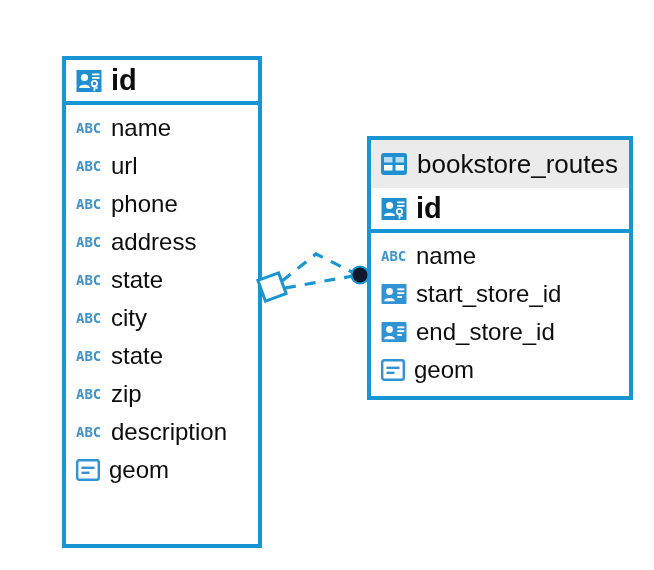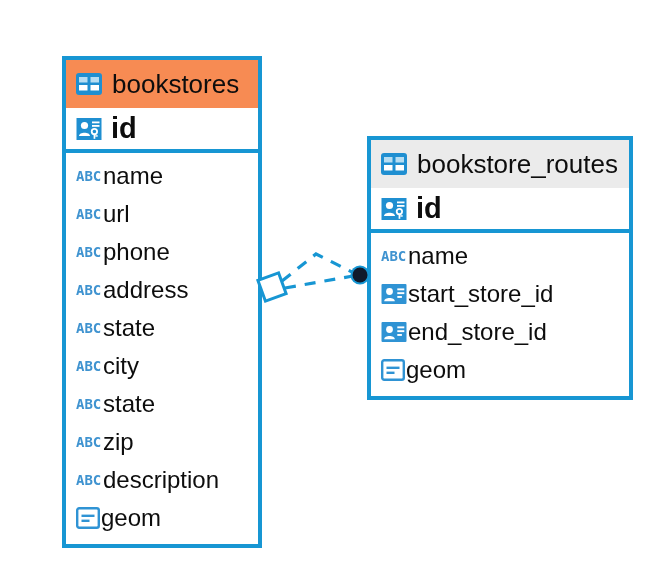--- a/index.html
+++ b/index.html
@@ -65,21 +65,21 @@
   }
 
   .field-list {
     padding: 4px 0 5px 0;
   }
   .field-row {
     display: flex;
     align-items: center;
     height: 38px;
     padding: 0 10px;
-    gap: 1px;
+    gap: 9px;
     box-sizing: border-box;
   }
   .field-label {
     font-size: 24px;
     color: #0d0d0d;
     line-height: 1;
     white-space: nowrap;
   }
 
   
@@ -101,30 +101,20 @@
     pointer-events: none;
   }
 </style>
 </head>
 <body>
 
 <div class="canvas">
 
   <div class="entity" id="entity-0" style="left:62px; top:56px; width:200px; height:492px;">
 
-    <div class="entity-header orange">
-      <svg class="icon icon-table" viewBox="0 0 26 22">
-        <rect x="0" y="0" width="26" height="22" rx="3" fill="#1f8fd1"></rect>
-        <rect x="3" y="4" width="8.5" height="5.5" fill="#b6ddf2"></rect>
-        <rect x="14.5" y="4" width="8.5" height="5.5" fill="#b6ddf2"></rect>
-        <rect x="3" y="12" width="8.5" height="5.5" fill="#ffffff"></rect>
-        <rect x="14.5" y="12" width="8.5" height="5.5" fill="#ffffff"></rect>
-      </svg>
-      <span class="entity-title">bookstores</span>
-    </div>
 
     <div class="pk-row">
       <svg class="icon icon-key" viewBox="0 0 26 26">
         <rect x="0.5" y="2" width="25" height="22" fill="#1f8fd1"></rect>
         <circle cx="8.5" cy="9.5" r="3.6" fill="#ffffff"></circle>
         <path d="M3 20 C3 15.5 14 15.5 14 20 Z" fill="#ffffff"></path>
         <rect x="16" y="5.5" width="7.5" height="1.8" fill="#ffffff"></rect>
         <rect x="16" y="9" width="7.5" height="1.8" fill="#ffffff"></rect>
         <circle cx="18.4" cy="15.6" r="2.7" fill="none" stroke="#ffffff" stroke-width="1.8"></circle>
         <rect x="17.6" y="17.4" width="1.7" height="5.4" fill="#ffffff"></rect>

